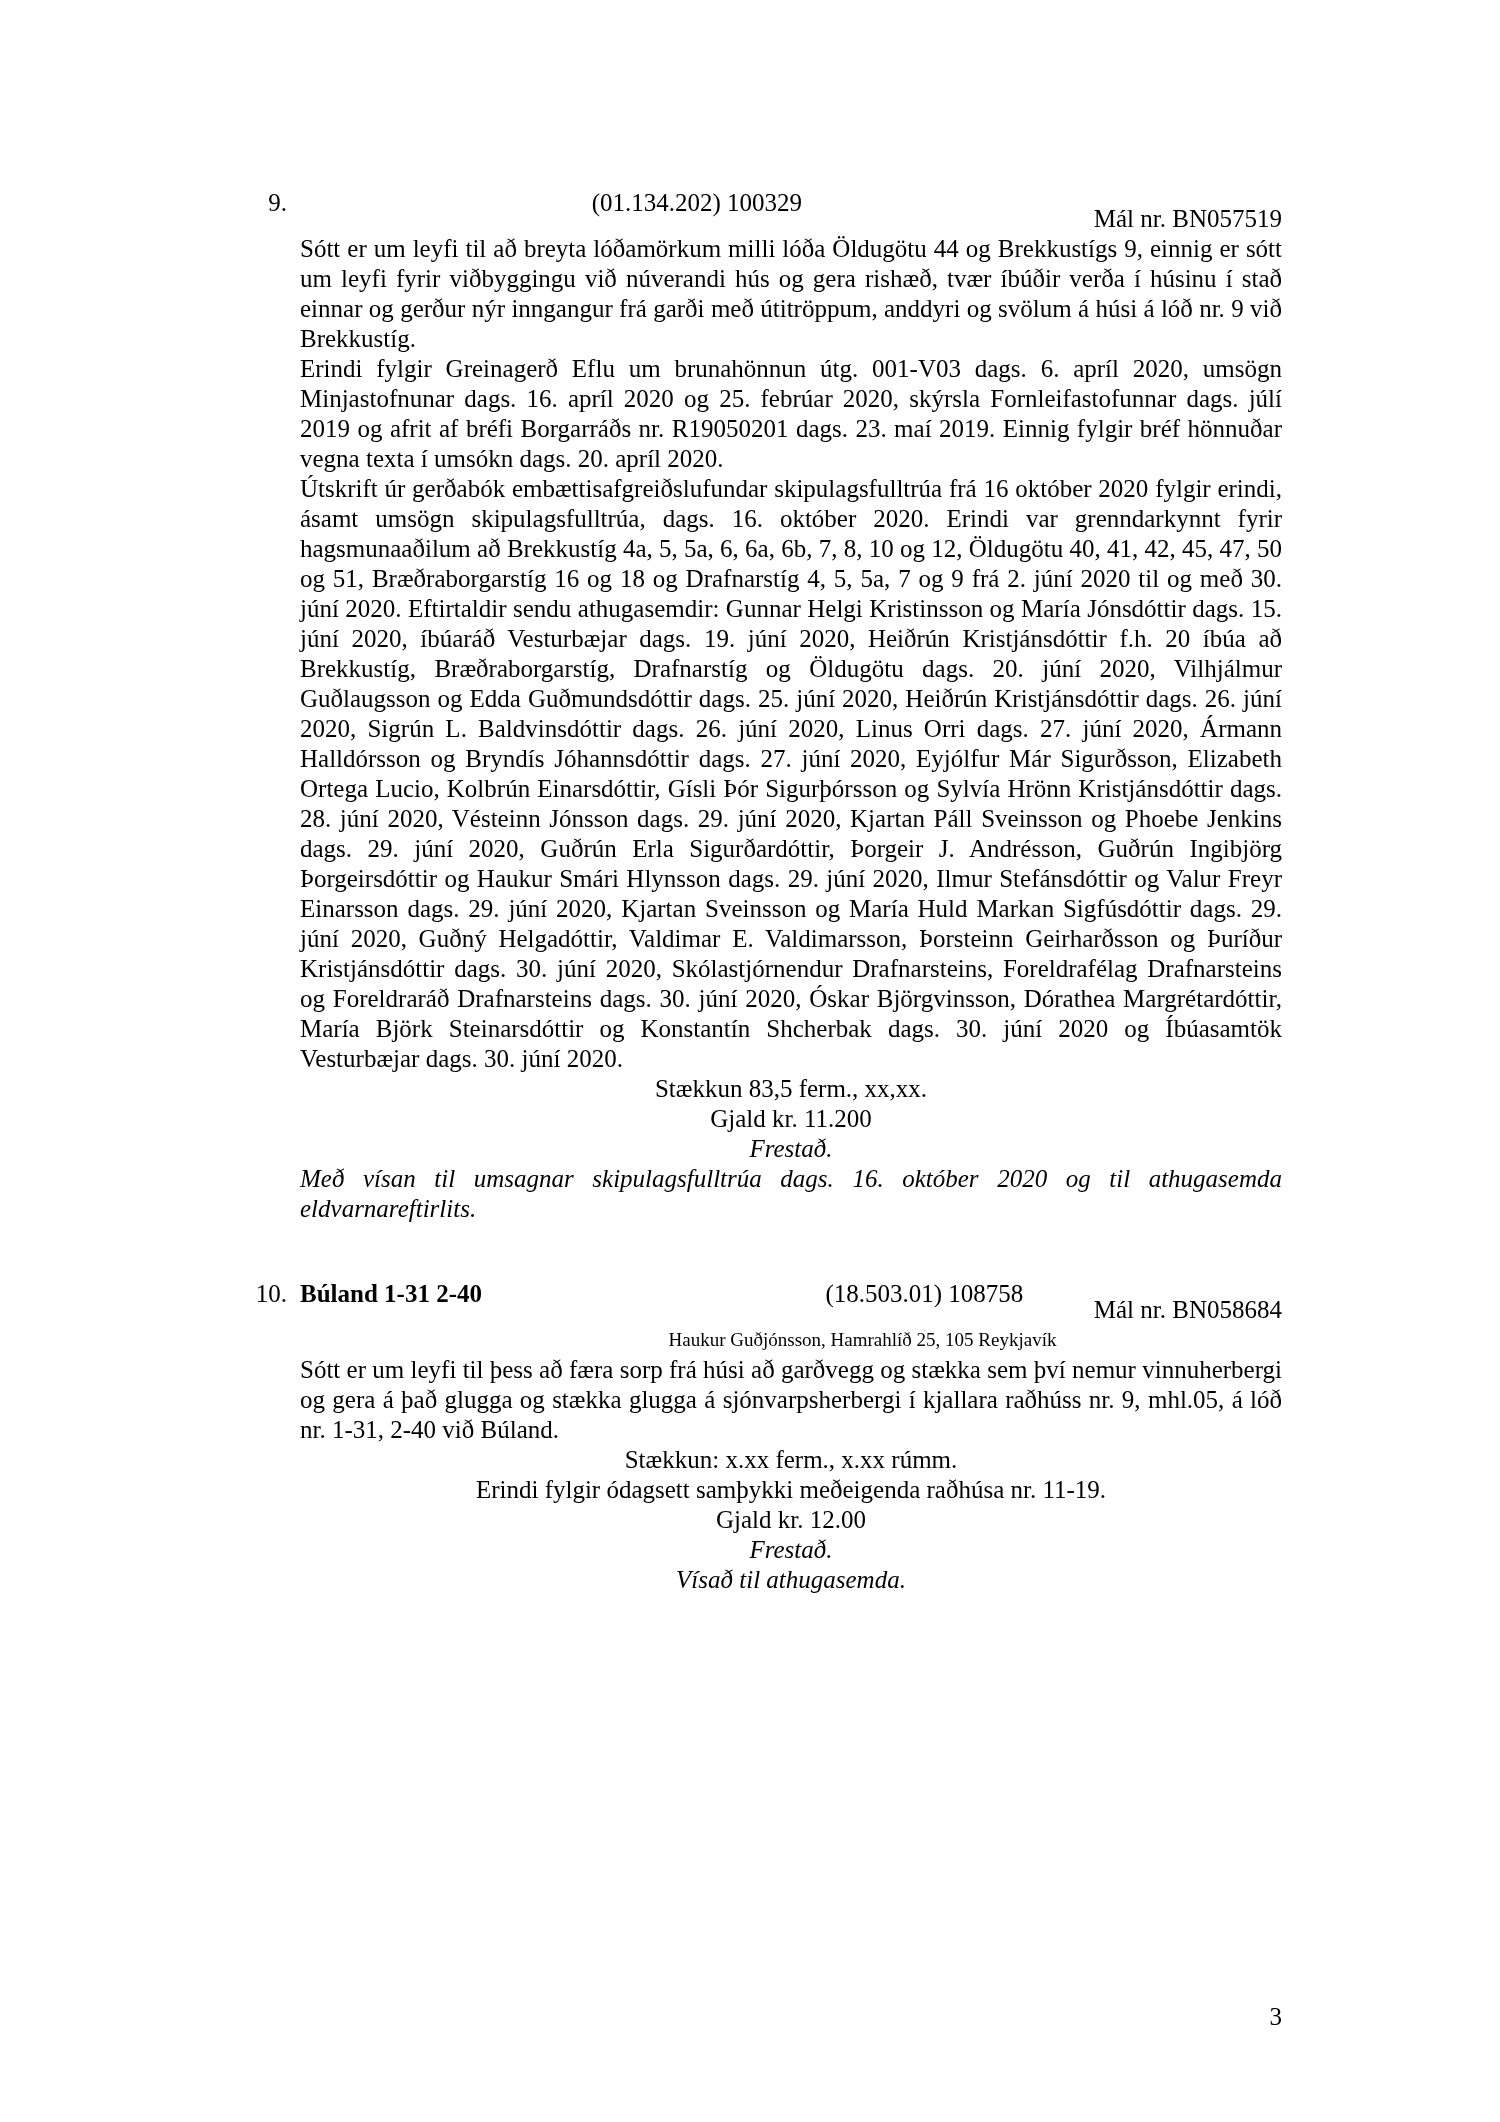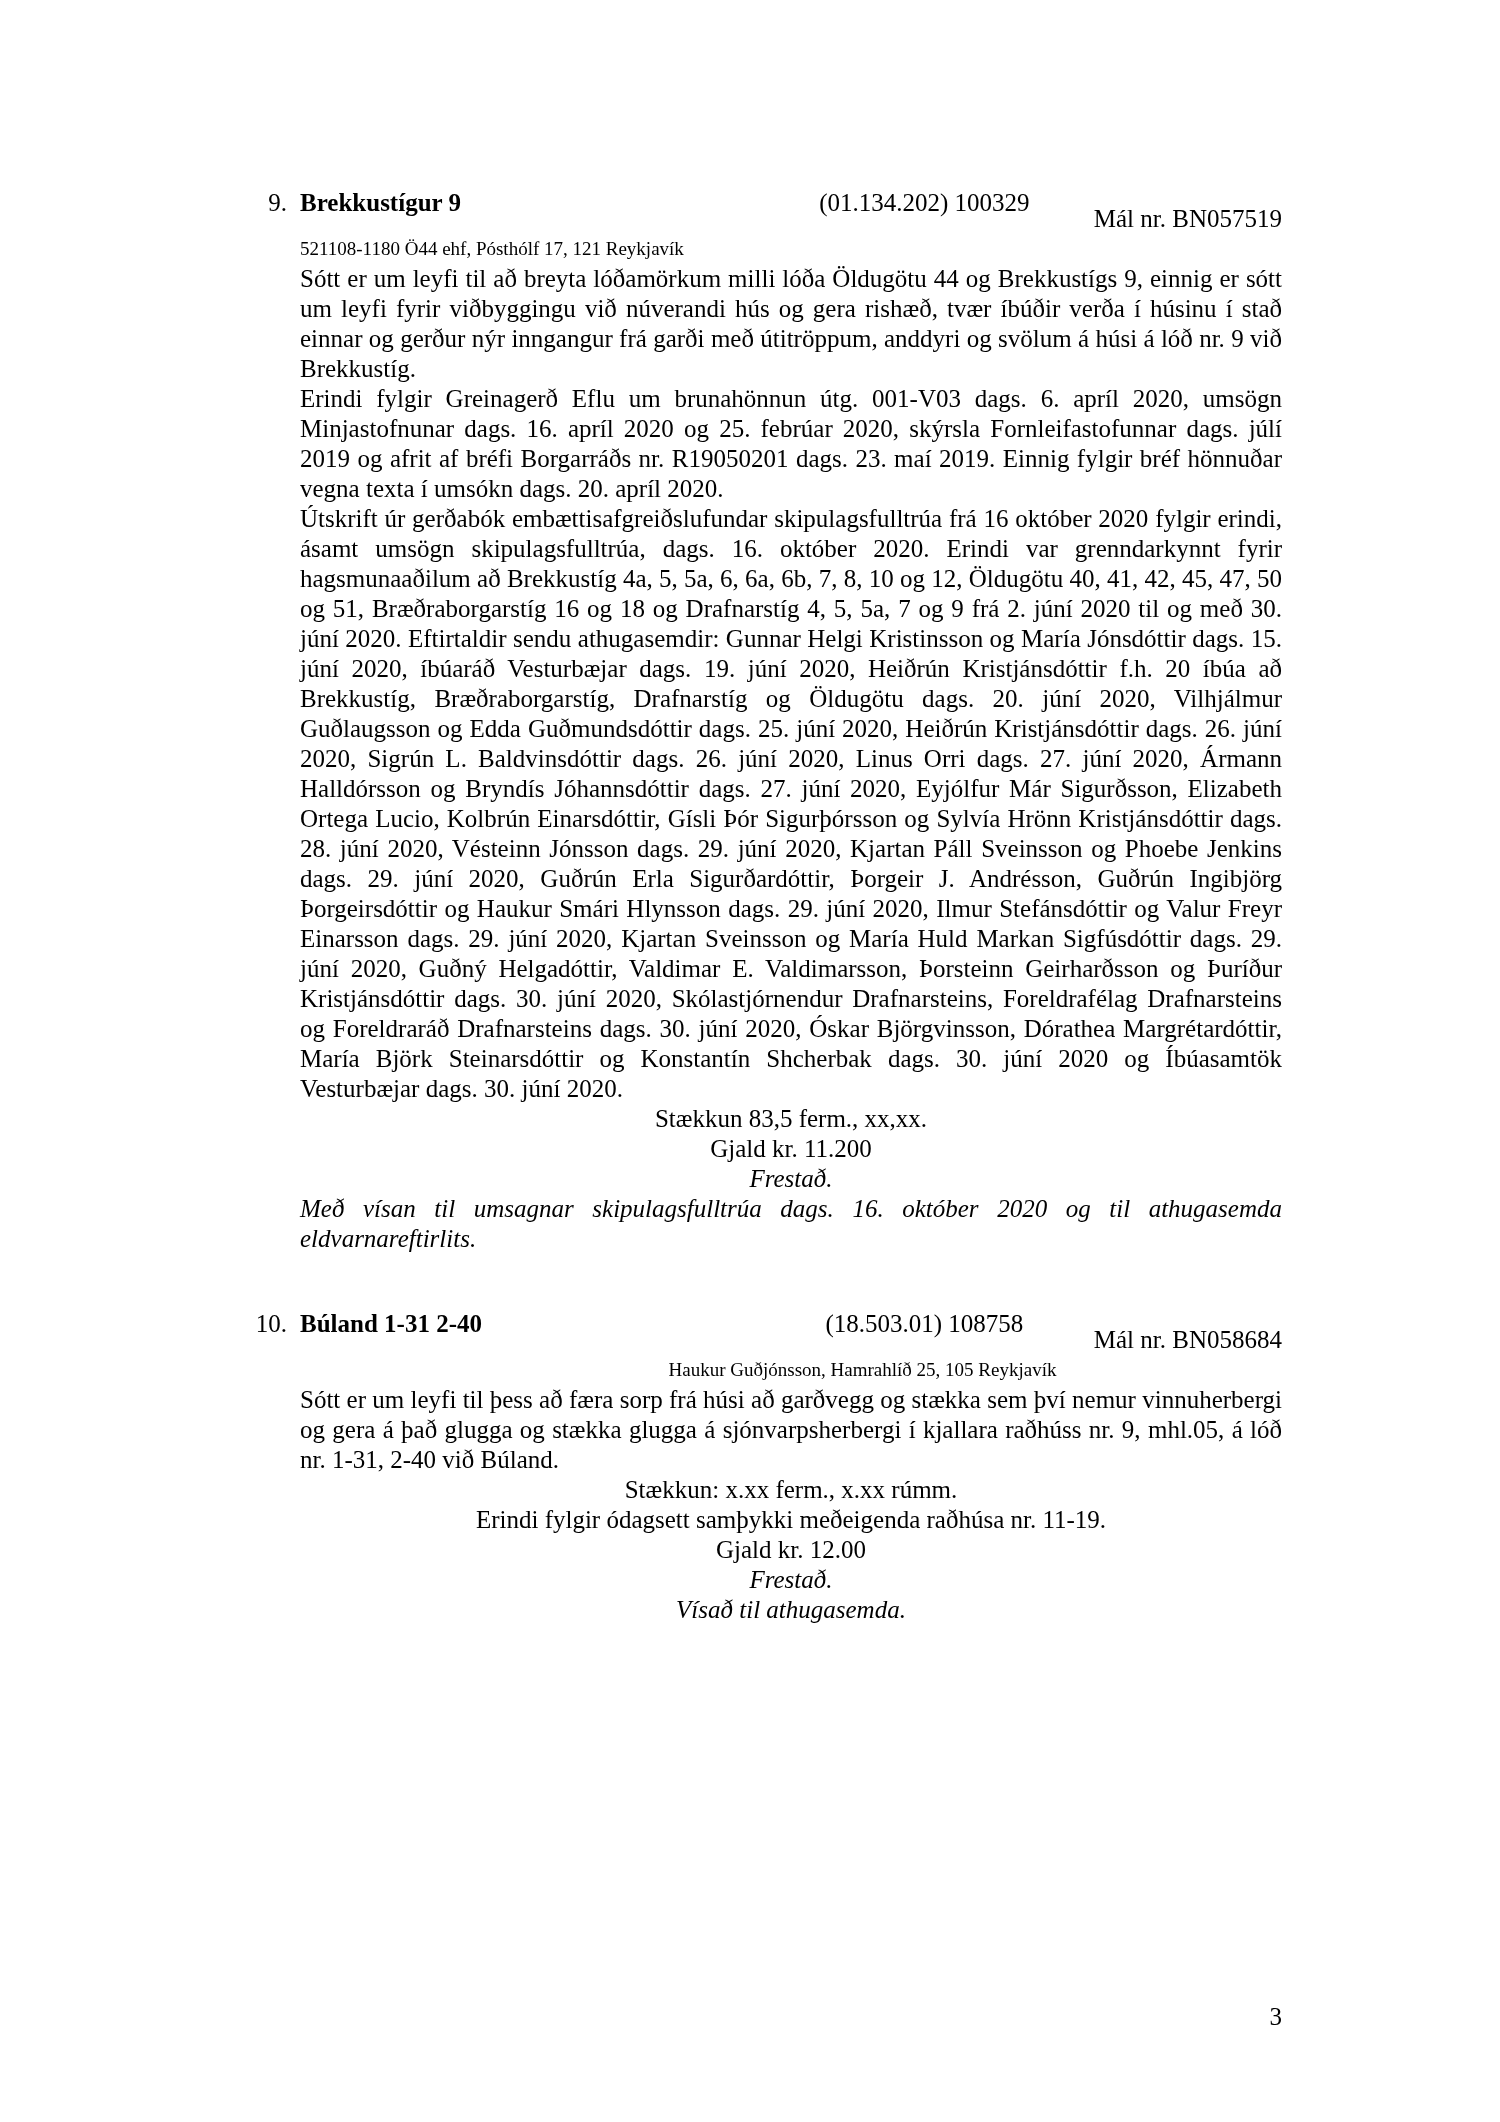--- a/index.html
+++ b/index.html
@@ -72,26 +72,24 @@
 </style>
 </head>
 <body>
 
 <div class="page">
   <div class="content">
 
     <section class="item">
       <div class="num">9.</div>
       <div class="head">
-        <span class="title">Brekkustígur 9</span>
         <span class="ref">(01.134.202) 100329</span>
         <span class="case">Mál nr. BN057519</span>
       </div>
       <div class="body">
-        <div class="applicant">521108-1180 Ö44 ehf, Pósthólf 17, 121 Reykjavík</div>
         <p class="para">Sótt er um leyfi til að breyta lóðamörkum milli lóða Öldugötu 44 og Brekkustígs 9, einnig er sótt um leyfi fyrir viðbyggingu við núverandi hús og gera rishæð, tvær íbúðir verða í húsinu í stað einnar og gerður nýr inngangur frá garði með útitröppum, anddyri og svölum á húsi á lóð nr. 9 við Brekkustíg.</p>
         <p class="para">Erindi fylgir Greinagerð Eflu um brunahönnun útg. 001-V03 dags. 6. apríl 2020, umsögn Minjastofnunar dags. 16. apríl 2020 og 25. febrúar 2020, skýrsla Fornleifastofunnar dags. júlí 2019 og afrit af bréfi Borgarráðs nr. R19050201 dags. 23. maí 2019. Einnig fylgir bréf hönnuðar vegna texta í umsókn dags. 20. apríl 2020.</p>
         <p class="para">Útskrift úr gerðabók embættisafgreiðslufundar skipulagsfulltrúa frá 16 október 2020 fylgir erindi, ásamt umsögn skipulagsfulltrúa, dags. 16. október 2020. Erindi var grenndarkynnt fyrir hagsmunaaðilum að Brekkustíg 4a, 5, 5a, 6, 6a, 6b, 7, 8, 10 og 12, Öldugötu 40, 41, 42, 45, 47, 50 og 51, Bræðraborgarstíg 16 og 18 og Drafnarstíg 4, 5, 5a, 7 og 9 frá 2. júní 2020 til og með 30. júní 2020. Eftirtaldir sendu athugasemdir: Gunnar Helgi Kristinsson og María Jónsdóttir dags. 15. júní 2020, íbúaráð Vesturbæjar dags. 19. júní 2020, Heiðrún Kristjánsdóttir f.h. 20 íbúa að Brekkustíg, Bræðraborgarstíg, Drafnarstíg og Öldugötu dags. 20. júní 2020, Vilhjálmur Guðlaugsson og Edda Guðmundsdóttir dags. 25. júní 2020, Heiðrún Kristjánsdóttir dags. 26. júní 2020, Sigrún L. Baldvinsdóttir dags. 26. júní 2020, Linus Orri dags. 27. júní 2020, Ármann Halldórsson og Bryndís Jóhannsdóttir dags. 27. júní 2020, Eyjólfur Már Sigurðsson, Elizabeth Ortega Lucio, Kolbrún Einarsdóttir, Gísli Þór Sigurþórsson og Sylvía Hrönn Kristjánsdóttir dags. 28. júní 2020, Vésteinn Jónsson dags. 29. júní 2020, Kjartan Páll Sveinsson og Phoebe Jenkins dags. 29. júní 2020, Guðrún Erla Sigurðardóttir, Þorgeir J. Andrésson, Guðrún Ingibjörg Þorgeirsdóttir og Haukur Smári Hlynsson dags. 29. júní 2020,  Ilmur Stefánsdóttir og Valur Freyr Einarsson dags. 29. júní 2020, Kjartan Sveinsson og María Huld Markan Sigfúsdóttir dags. 29. júní 2020, Guðný Helgadóttir, Valdimar E. Valdimarsson, Þorsteinn Geirharðsson og Þuríður Kristjánsdóttir dags. 30. júní 2020, Skólastjórnendur Drafnarsteins, Foreldrafélag Drafnarsteins og Foreldraráð Drafnarsteins dags. 30. júní 2020, Óskar Björgvinsson, Dórathea Margrétardóttir, María Björk Steinarsdóttir og Konstantín Shcherbak dags. 30. júní 2020 og Íbúasamtök Vesturbæjar dags. 30. júní 2020.</p>
         <p class="line">Stækkun 83,5 ferm., xx,xx.</p>
         <p class="line">Gjald kr. 11.200</p>
         <p class="line italic">Frestað.</p>
         <p class="para italic">Með vísan til umsagnar skipulagsfulltrúa dags. 16. október 2020 og til athugasemda eldvarnareftirlits.</p>
       </div>
     </section>
 

